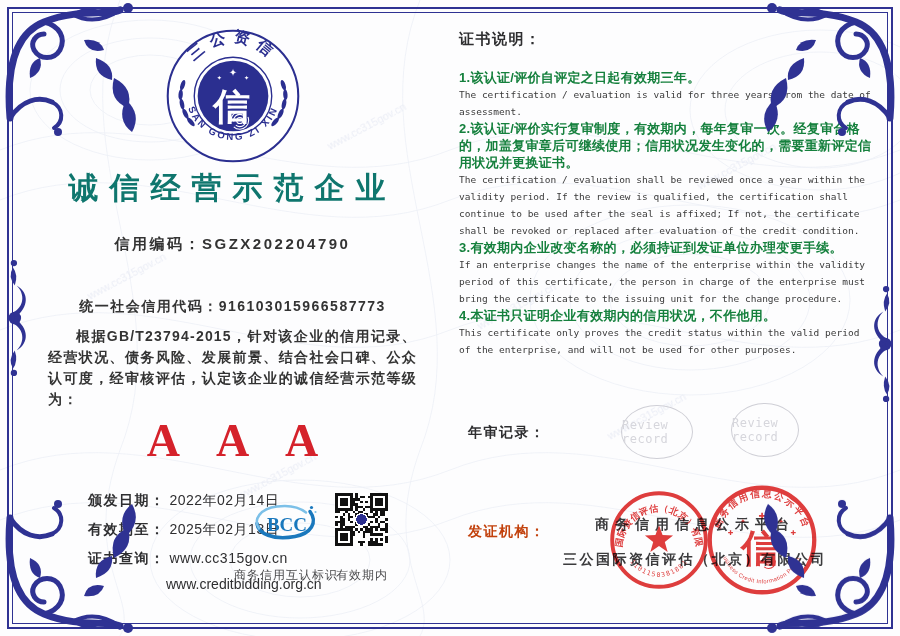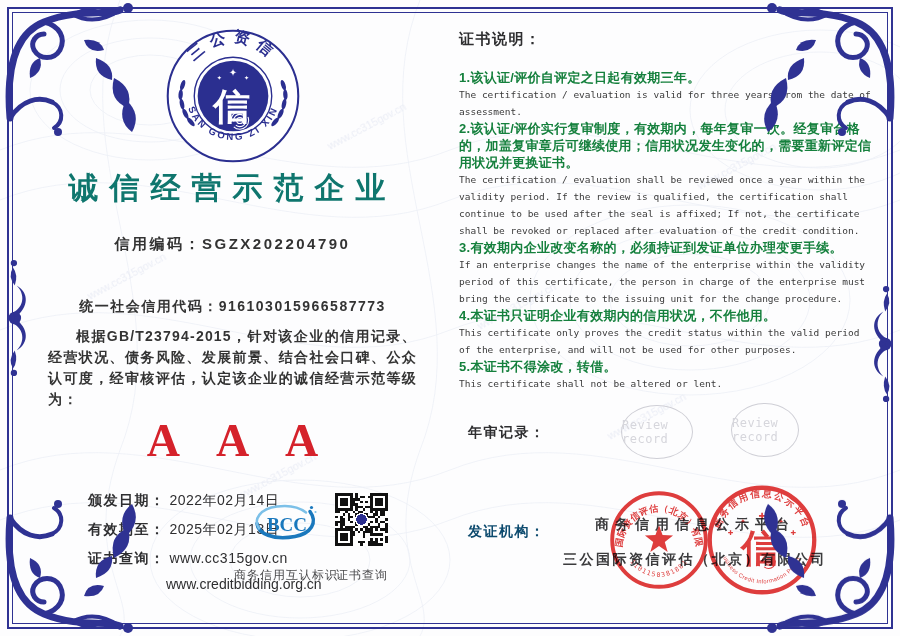--- a/index.html
+++ b/index.html
@@ -49,21 +49,21 @@
   .note-en{font-family:"DejaVu Sans Mono",monospace;font-size:9.5px;line-height:17px;color:#3a3a3a;}
 
   
   .annual-label{position:absolute;left:468px;top:424px;font-size:14px;font-weight:bold;letter-spacing:1.5px;color:#2e2e30;z-index:2;}
   .review-oval{position:absolute;border:1.5px solid #cfcfd6;border-radius:50%;display:flex;align-items:center;justify-content:center;z-index:2;}
   .review-oval span{font-family:"DejaVu Sans Mono",monospace;font-size:12px;color:#d6d6dc;letter-spacing:0.5px;}
   .oval-1{left:621px;top:405px;width:70px;height:52px;}
   .oval-2{left:731px;top:403px;width:66px;height:52px;}
 
   
-  .issuer-label{position:absolute;left:468px;top:523px;font-size:14px;font-weight:bold;letter-spacing:1.5px;color:#0c4a6e;z-index:2;}
+  .issuer-label{position:absolute;left:468px;top:523px;font-size:14px;font-weight:bold;letter-spacing:1.5px;color:#c2410c;z-index:2;}
   .issuer-platform{position:absolute;left:560px;top:516px;width:270px;text-align:center;font-size:14px;font-weight:bold;letter-spacing:6px;color:#3b3b3d;z-index:2;white-space:nowrap;}
   .issuer-company{position:absolute;left:540px;top:551px;width:310px;text-align:center;font-size:14px;font-weight:bold;letter-spacing:2.5px;color:#3b3b3d;z-index:2;white-space:nowrap;}
   .seal{position:absolute;z-index:3;mix-blend-mode:multiply;opacity:0.92;}
   .seal-1{left:607px;top:488px;width:104px;height:104px;}
   .seal-2{left:705px;top:483px;width:114px;height:114px;}
 </style>
 </head>
 <body>
 
 <div id="certificate">
@@ -395,44 +395,40 @@
         <rect x="14" y="0" width="7" height="7" fill="#111"></rect>
         <rect x="15" y="1" width="5" height="5" fill="#fff"></rect>
         <rect x="16" y="2" width="3" height="3" fill="#111"></rect>
         <rect x="0" y="14" width="7" height="7" fill="#111"></rect>
         <rect x="1" y="15" width="5" height="5" fill="#fff"></rect>
         <rect x="2" y="16" width="3" height="3" fill="#111"></rect>
         <circle cx="10.5" cy="10.5" r="2.6" fill="#fff"></circle>
         <circle cx="10.5" cy="10.5" r="2.1" fill="#2b2f90"></circle>
       </svg>
     </div>
-  <div class="qr-label">证书查询</div>
+  <div class="qr-label">有效期内</div>
 
   <div class="right-col">
     <div class="notes-heading">证书说明：</div>
 
     <div>
       <div class="note-zh">1.该认证/评价自评定之日起有效期三年。</div>
       <div class="note-en">The certification / evaluation is valid for three years from the date of assessment.</div>
     </div>
     <div>
       <div class="note-zh">2.该认证/评价实行复审制度，有效期内，每年复审一次。经复审合格的，加盖复审章后可继续使用；信用状况发生变化的，需要重新评定信用状况并更换证书。</div>
       <div class="note-en">The certification / evaluation shall be reviewed once a year within the validity period. If the review is qualified, the certification shall continue to be used after the seal is affixed; If not, the certificate shall be revoked or replaced after evaluation of the credit condition.</div>
     </div>
     <div>
       <div class="note-zh">3.有效期内企业改变名称的，必须持证到发证单位办理变更手续。</div>
       <div class="note-en">If an enterprise changes the name of the enterprise within the validity period of this certificate, the person in charge of the enterprise must bring the certificate to the issuing unit for the change procedure.</div>
     </div>
     <div>
       <div class="note-zh">4.本证书只证明企业有效期内的信用状况，不作他用。</div>
       <div class="note-en">This certificate only proves the credit status within the valid period of the enterprise, and will not be used for other purposes.</div>
-    </div>
-    <div>
-      <div class="note-zh">5.本证书不得涂改，转借。</div>
-      <div class="note-en">This certificate shall not be altered or lent.</div>
     </div>
   </div>
 
   <div class="annual-label">年审记录：</div>
   <div class="review-oval oval-1">
       <span>Review record</span>
     </div>
   <div class="review-oval oval-2">
       <span>Review record</span>
     </div>

